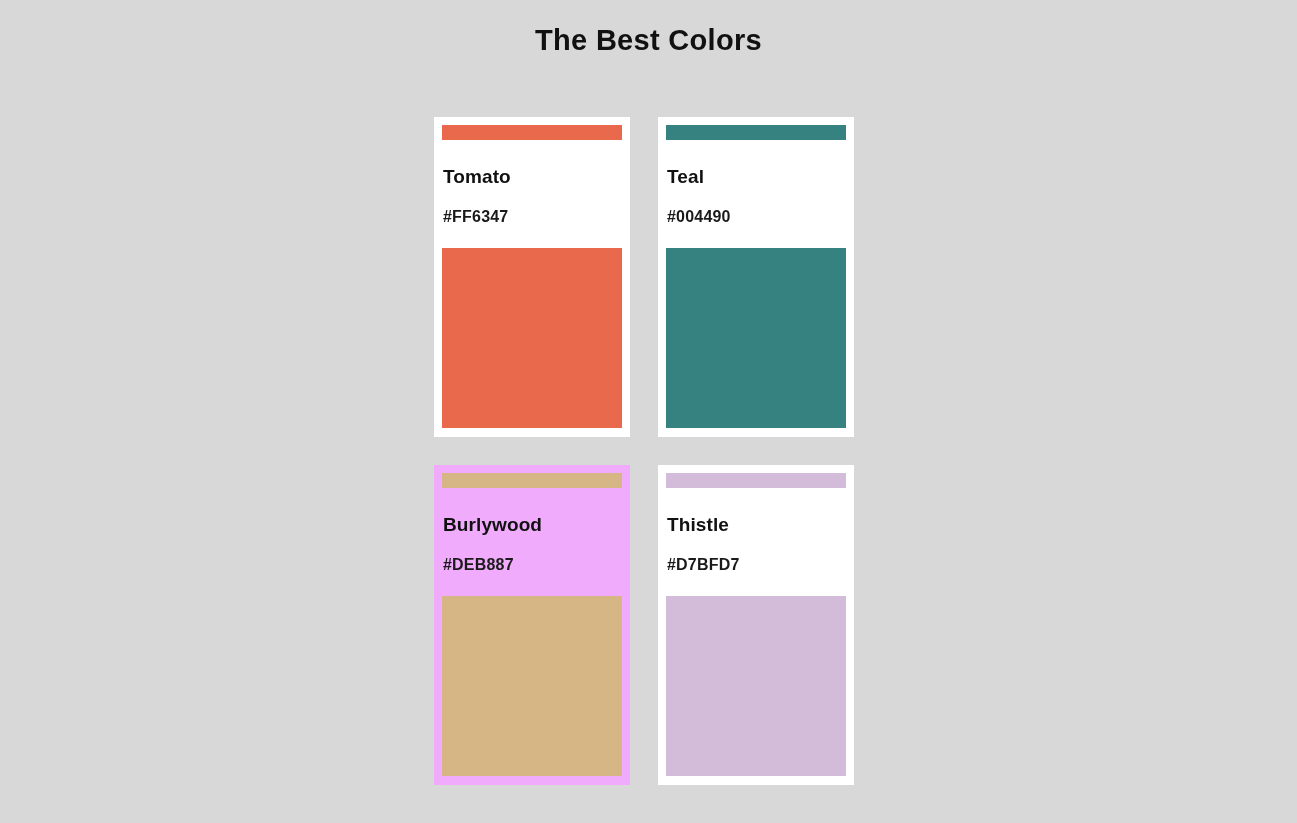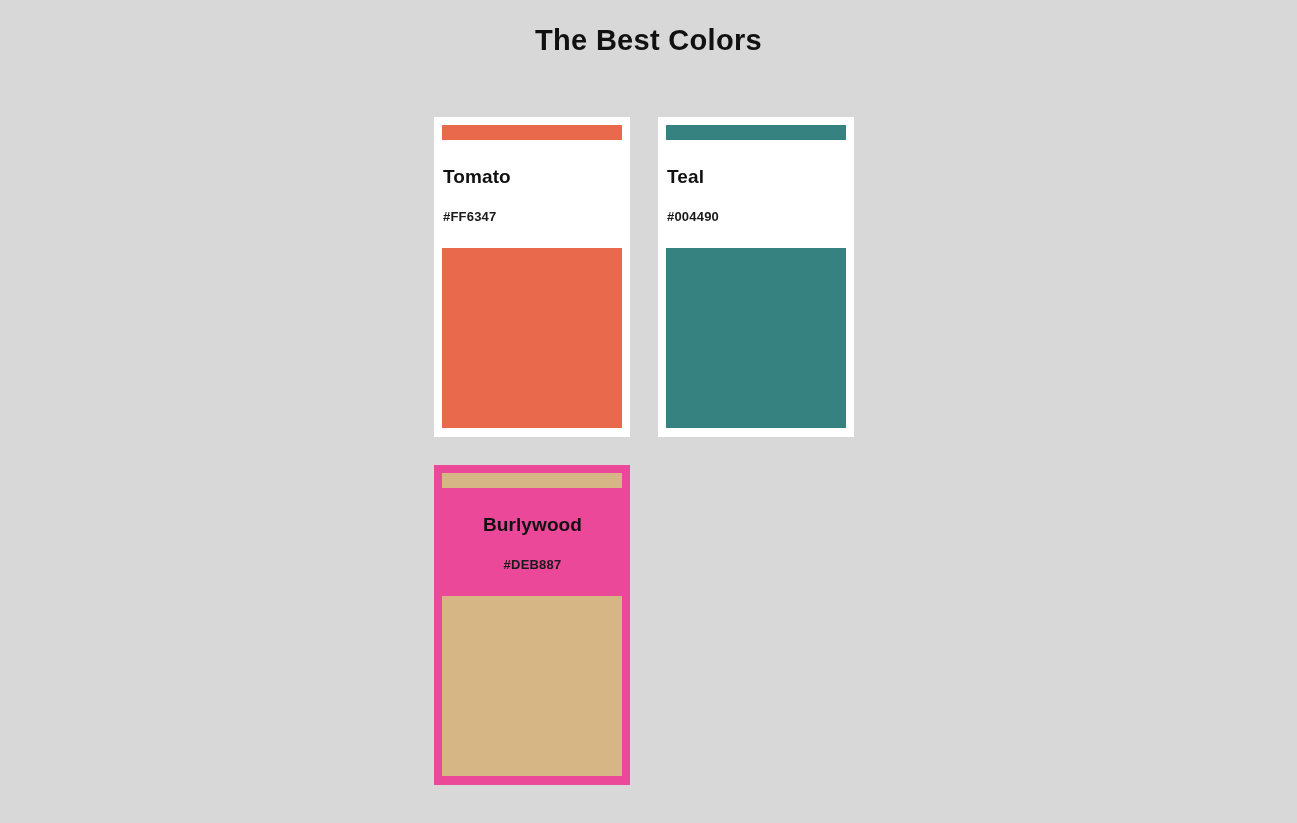--- a/index.html
+++ b/index.html
@@ -65,21 +65,21 @@
     font-size: 19px;
     font-weight: bold;
     color: #111111;
     line-height: 22px;
     margin-top: 26px;
     padding-left: 1px;
     letter-spacing: 0.1px;
   }
 
   .card-hex {
-    font-size: 13px;
+    font-size: 16px;
     font-weight: bold;
     color: #1a1a1a;
     line-height: 16px;
     margin-top: 21px;
     padding-left: 1px;
     letter-spacing: 0.2px;
   }
 
   .card-swatch {
     margin-top: 23px;
@@ -104,22 +104,28 @@
       <div class="card-swatch" style="background: rgb(232, 105, 76);"></div>
     </div>
 
     <div class="color-card" style="background: rgb(255, 255, 255); justify-content: center;">
       <div class="card-bar" style="background: rgb(54, 130, 128);"></div>
       <div class="card-name">Teal</div>
       <div class="card-hex">#004490</div>
       <div class="card-swatch" style="background: rgb(54, 130, 128);"></div>
     </div>
 
-    <div class="color-card" style="background: #ec4899; text-align: center;">
+    <div class="color-card" style="background: #f0abfc;">
       <div class="card-bar" style="background: rgb(214, 182, 133);"></div>
       <div class="card-name">Burlywood</div>
       <div class="card-hex">#DEB887</div>
       <div class="card-swatch" style="background: rgb(214, 182, 133);"></div>
     </div>
 
+    <div class="color-card" style="background: rgb(255, 255, 255);">
+      <div class="card-bar" style="background: rgb(211, 188, 218);"></div>
+      <div class="card-name">Thistle</div>
+      <div class="card-hex">#D7BFD7</div>
+      <div class="card-swatch" style="background: rgb(211, 188, 218);"></div>
+    </div>
 
   </div>
 </div>
 
 </body></html>

